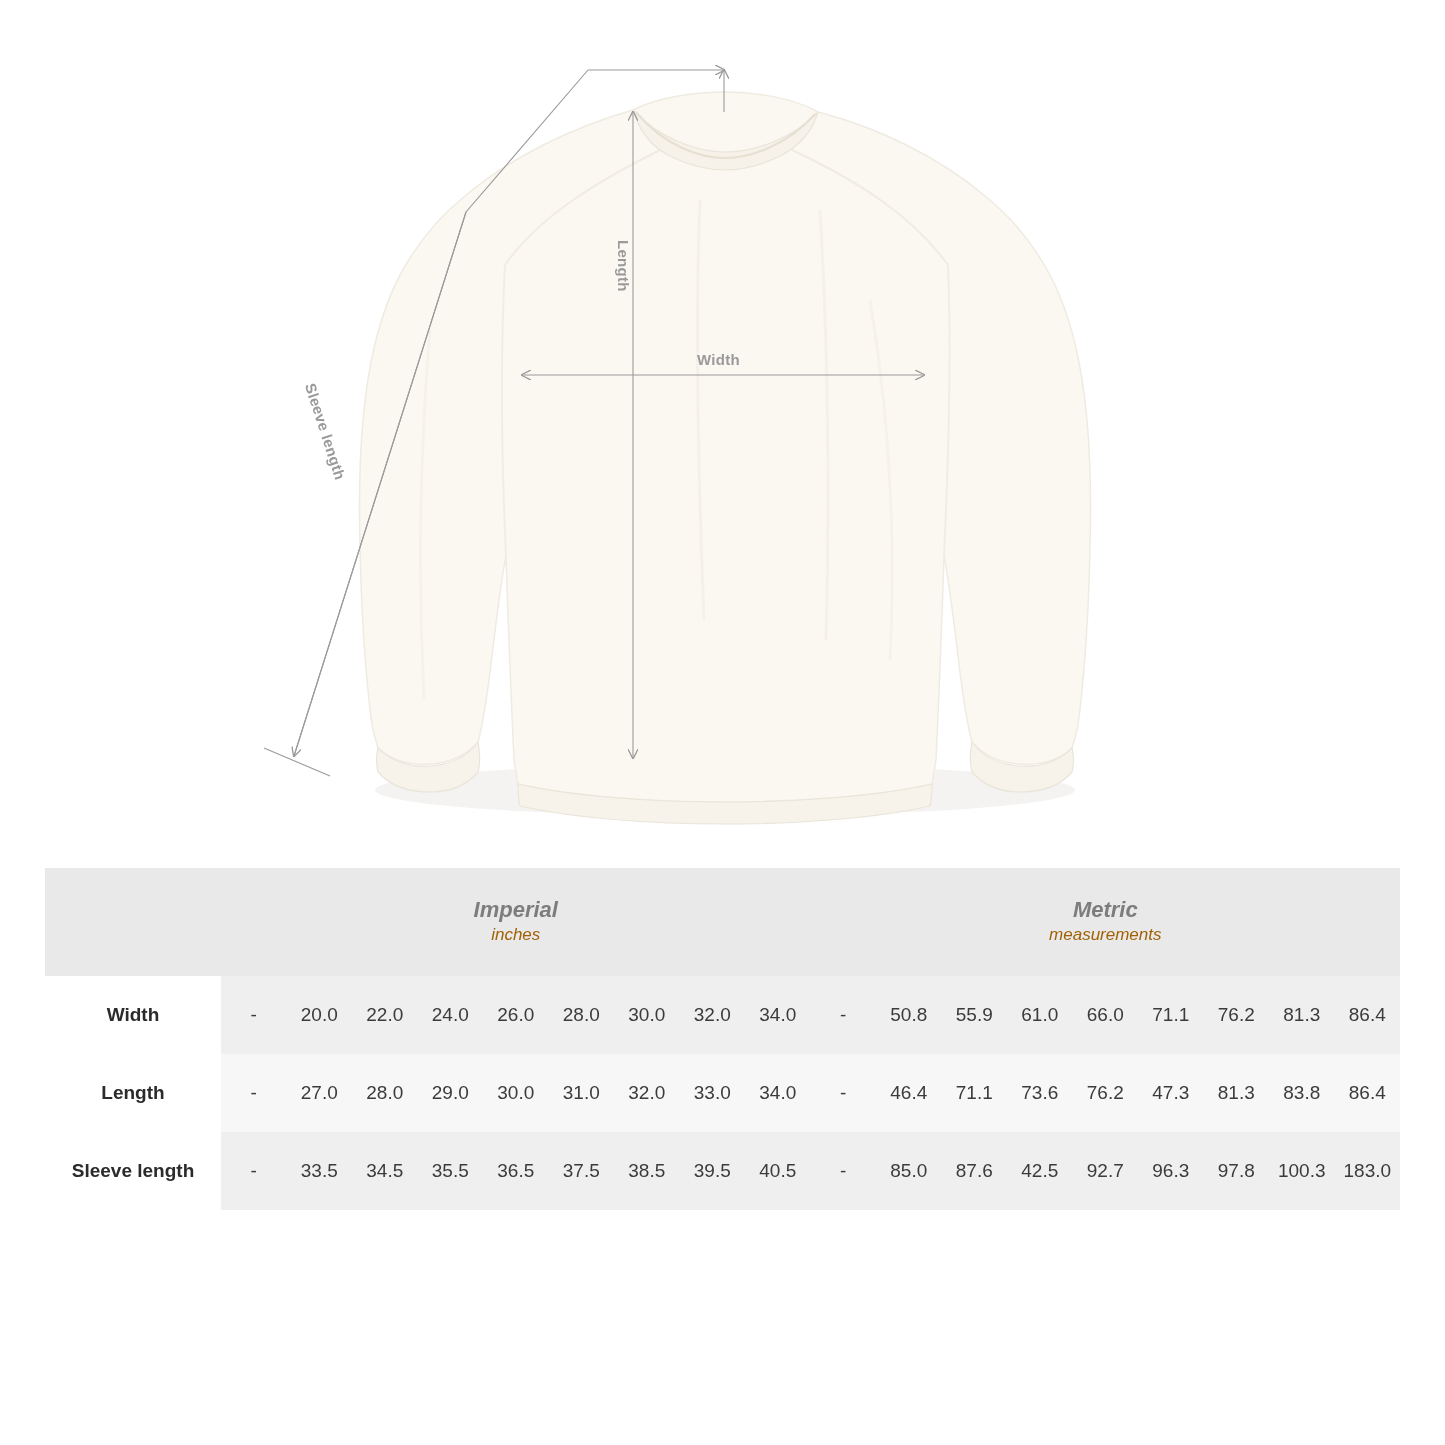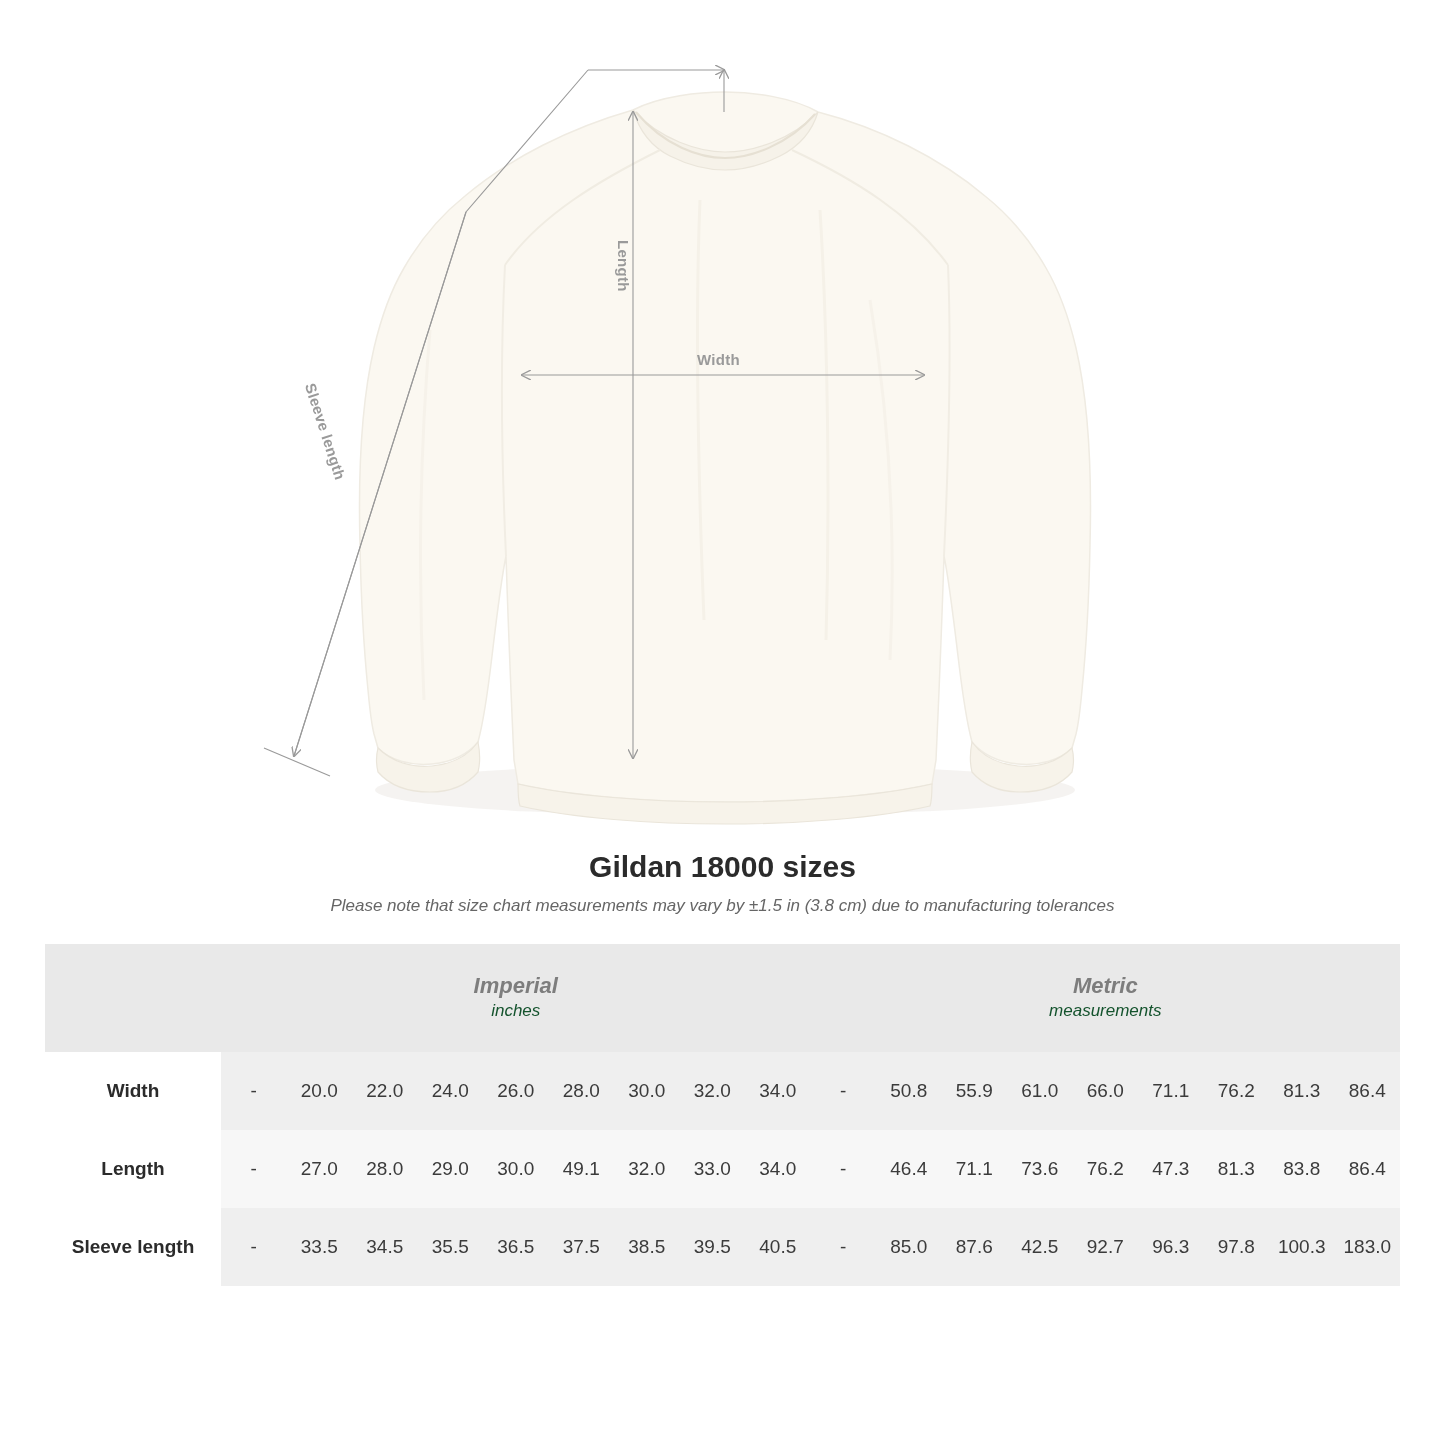--- a/index.html
+++ b/index.html
@@ -103,21 +103,21 @@
   .unit-name {
     font-size: 22px;
     font-style: italic;
     font-weight: bold;
     color: #7d7d7d;
     line-height: 1.15;
   }
   .unit-sub {
     font-size: 17px;
     font-style: italic;
-    color: #14532d;
+    color: #a16207;
     line-height: 1.5;
   }
 
   
   tr.head-row td {
     background: #ffffff;
     font-weight: bold;
     font-size: 19px;
     color: #2b2b2b;
     height: 78px;
@@ -237,24 +237,20 @@
         <path d="M466,212 L294,756" marker-end="url(#arrEnd)"></path>
         <line x1="264" y1="748" x2="330" y2="776"></line>
       </g>
     </svg>
 
     <div class="dim-label width-label">Width</div>
     <div class="dim-label length-label">Length</div>
     <div class="dim-label sleeve-label">Sleeve length</div>
   </div>
 
-  <div class="title-block">
-    <h1 class="chart-title">Gildan 18000 sizes</h1>
-    <p class="chart-note">Please note that size chart measurements may vary by ±1.5 in (3.8 cm) due to manufacturing tolerances</p>
-  </div>
 
   <div class="table-wrap">
     <table class="size-table">
       <colgroup>
         <col class="label-col">
         <col class="data-col">
           <col class="data-col">
           <col class="data-col">
           <col class="data-col">
           <col class="data-col">
@@ -308,21 +304,21 @@
           <td>86.4</td>
         </tr>
 
         <tr class="body-row alt">
           <td class="rowlabel">Length</td>
           <td>-</td>
           <td>27.0</td>
           <td>28.0</td>
           <td>29.0</td>
           <td>30.0</td>
-          <td>49.1</td>
+          <td>31.0</td>
           <td>32.0</td>
           <td>33.0</td>
           <td>34.0</td>
           <td>-</td>
           <td>46.4</td>
           <td>71.1</td>
           <td>73.6</td>
           <td>76.2</td>
           <td>47.3</td>
           <td>81.3</td>

